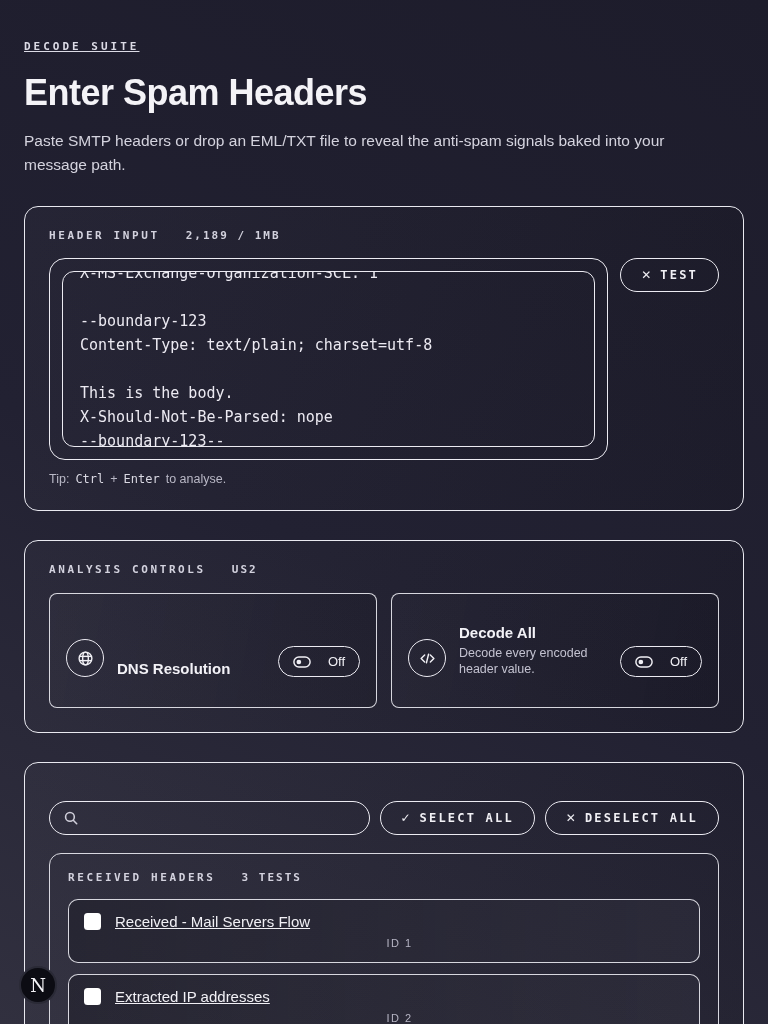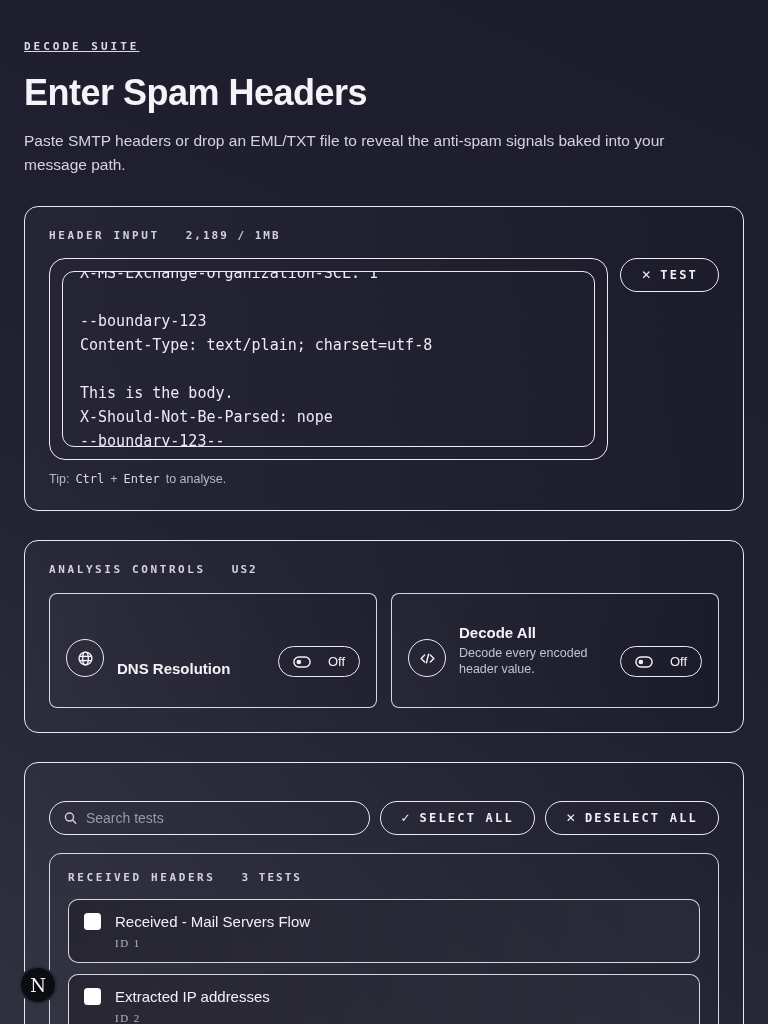--- a/index.html
+++ b/index.html
@@ -92,26 +92,26 @@
   .group-card {
     border: 1.2px solid rgba(235,235,242,0.9); border-radius: 12px;
     margin-top: 18px; padding: 17px 18px 18px;
   }
   .tests { display: flex; flex-direction: column; gap: 11px; margin-top: 15px; }
   .test-item {
     border: 1.2px solid rgba(235,235,242,0.9); border-radius: 10px; padding: 13px 15px;
     background: linear-gradient(90deg, rgba(8,8,14,0.25), rgba(255,255,255,0.03));
     cursor: pointer;
   }
-  .test-top { display: flex; align-items: center; gap: 14px; }
+  .test-top { display: flex; align-items: center; gap: 14px; text-decoration: underline; }
   .checkbox { width: 17px; height: 17px; background: #ffffff; border-radius: 3.5px; flex: none; }
   .test-name { font-size: 15px; font-weight: 500; color: #f1f0f5; }
   .test-id {
-    font-family: Liberation Serif, serif; font-size: 11px; letter-spacing: 1.5px;
-    color: #b6b5c4; margin: 7px 0 0 31px;
+    font-family: Liberation Sans, sans-serif; font-size: 11px; letter-spacing: 1.5px;
+    color: #b6b5c4; margin: 7px 0 0 31px; text-align: center;
   }
   .test-item.clipped { height: 46px; }
 
   
   .n-badge {
     position: fixed; left: 19px; top: 966px; width: 38px; height: 38px;
     background: #0c0c13; border: 2px solid #2a2a36; border-radius: 50%;
     display: flex; align-items: center; justify-content: center;
     color: #f4f3f7; font-size: 18px; font-weight: 400; cursor: pointer;
     font-family: "DejaVu Serif", serif;
@@ -213,21 +213,20 @@
   </section>
 
   <section class="card">
 
     <div class="search-row">
       <div class="search-box">
         <svg width="14" height="14" viewBox="0 0 16 16" fill="none" stroke="#cfced9" stroke-width="1.8" stroke-linecap="round">
           <circle cx="6.8" cy="6.8" r="5"></circle>
           <line x1="10.6" y1="10.6" x2="14.5" y2="14.5"></line>
         </svg>
-        <input type="text" placeholder="Search tests" style="">
       </div>
       <button class="pill-btn">
         <span class="glyph">✓</span>
         <span>SELECT ALL</span>
       </button>
       <button class="pill-btn">
         <span class="glyph">✕</span>
         <span>DESELECT ALL</span>
       </button>
     </div>

